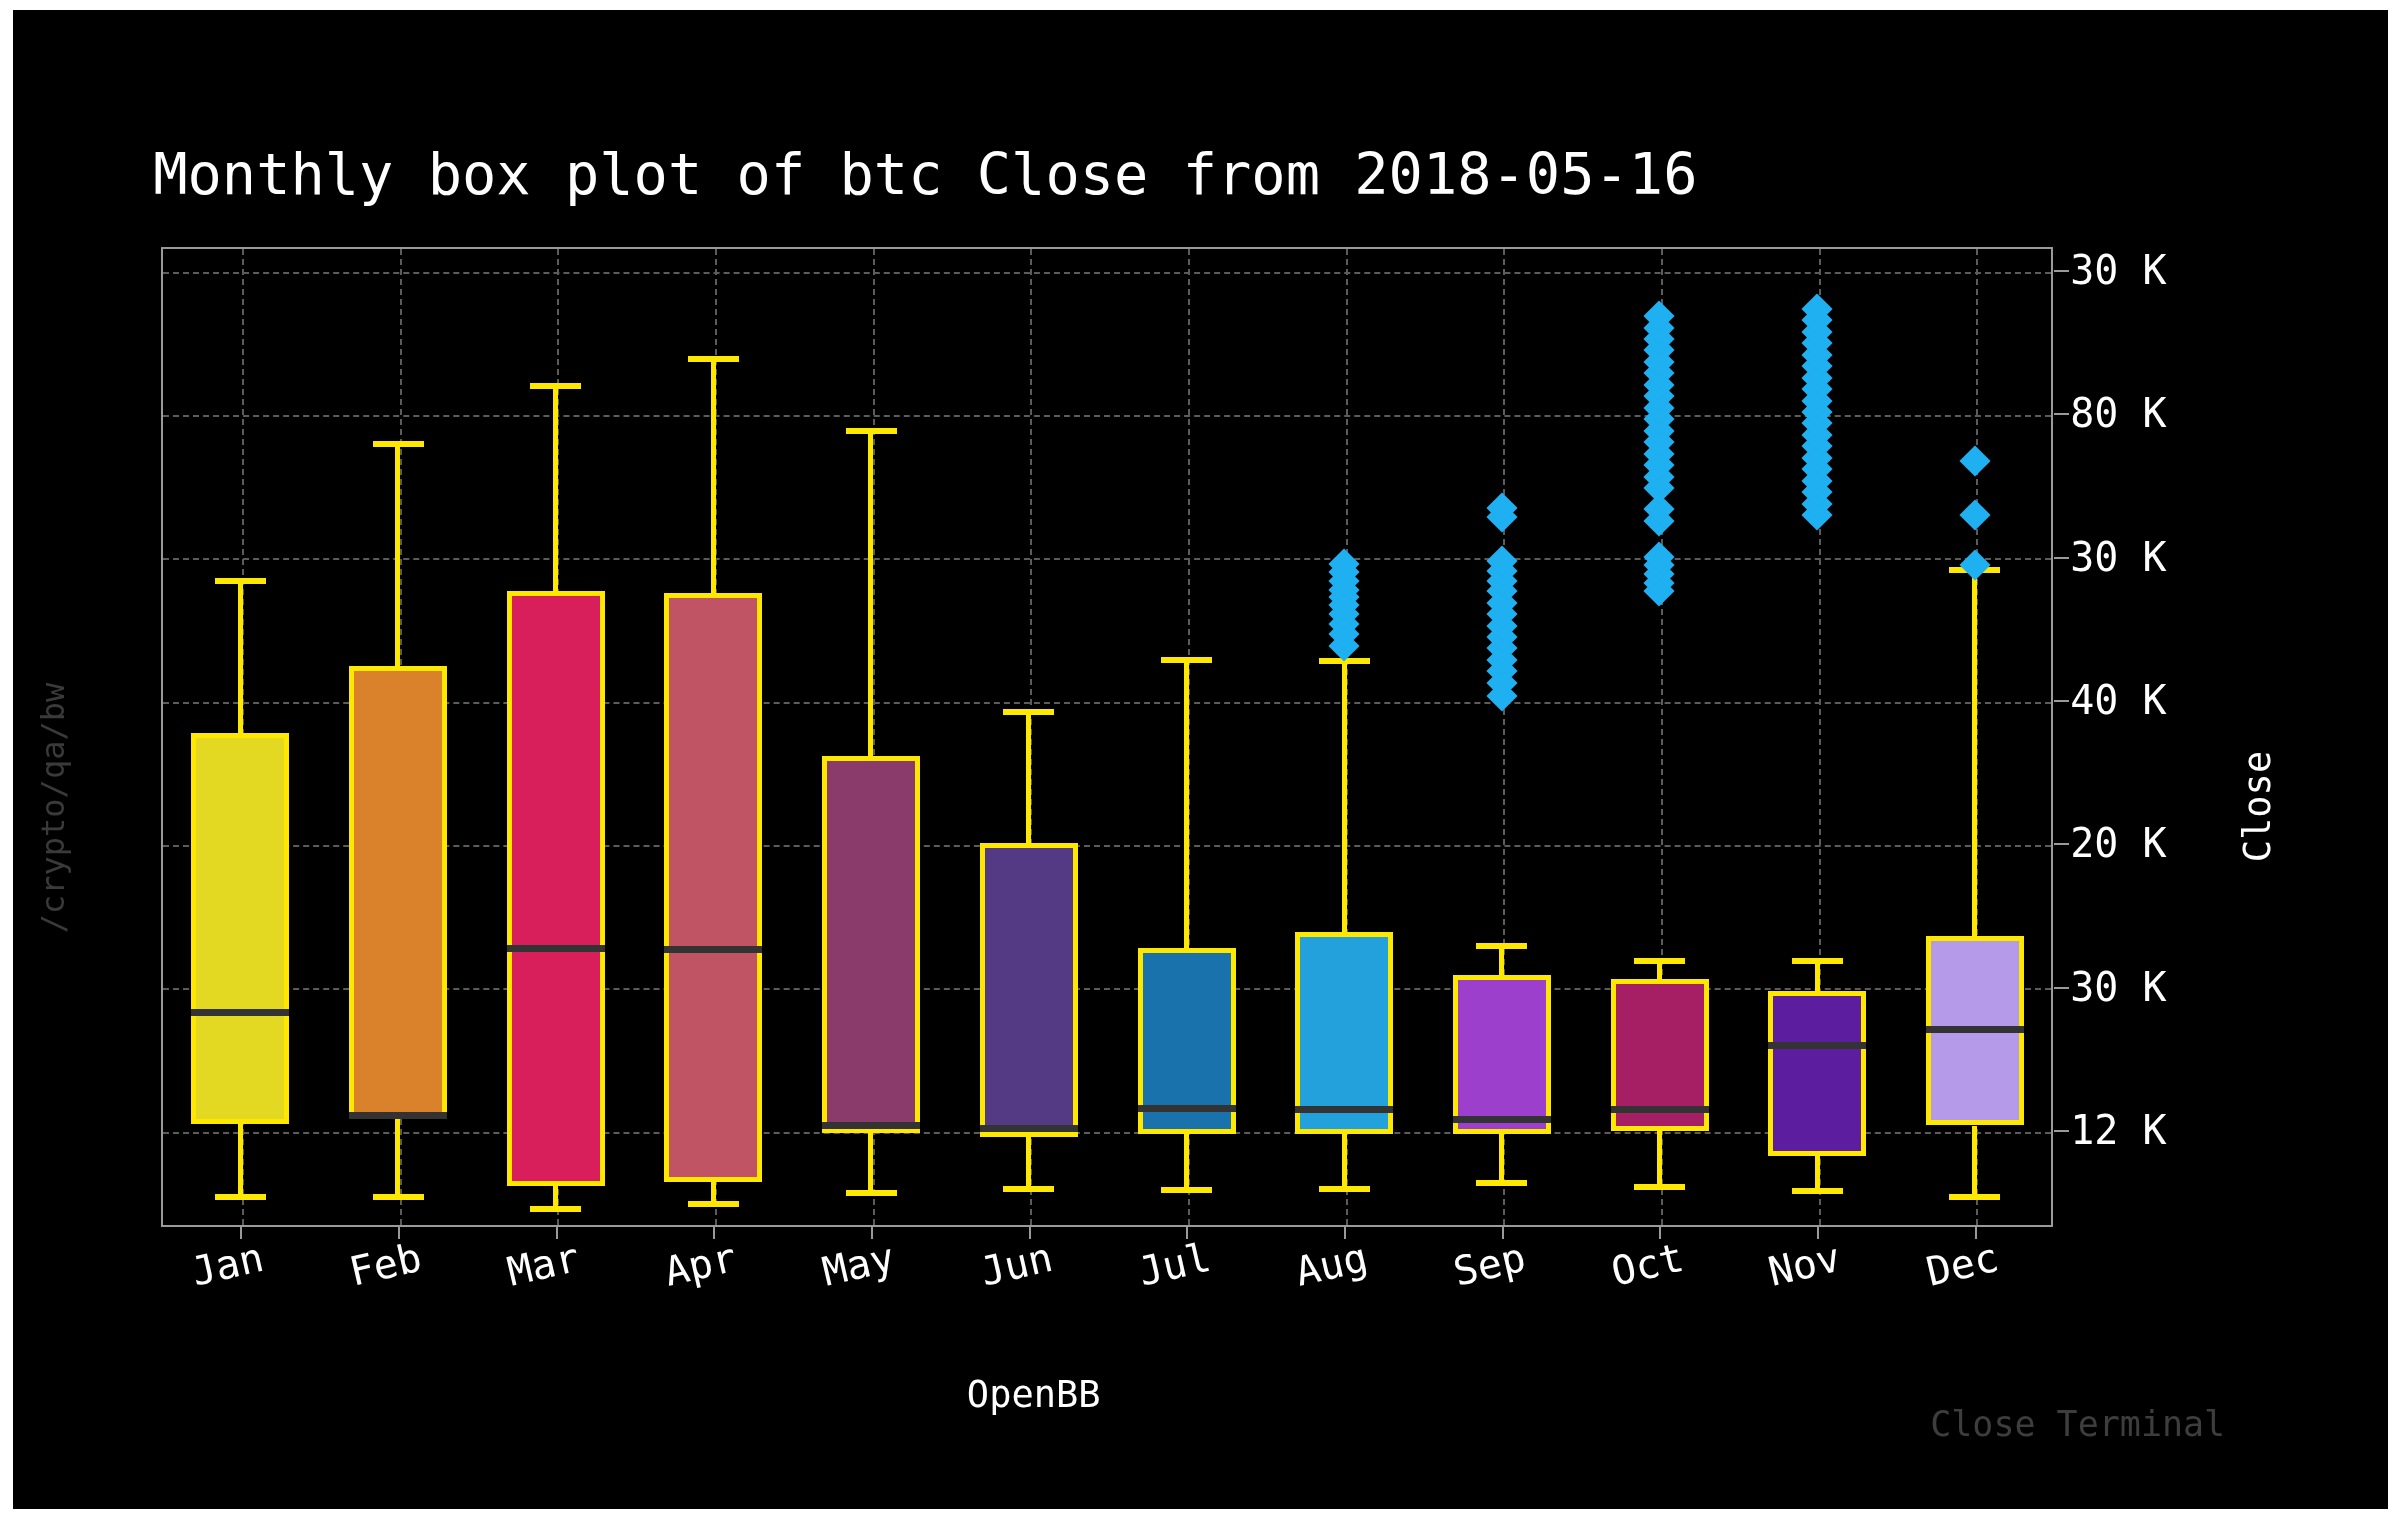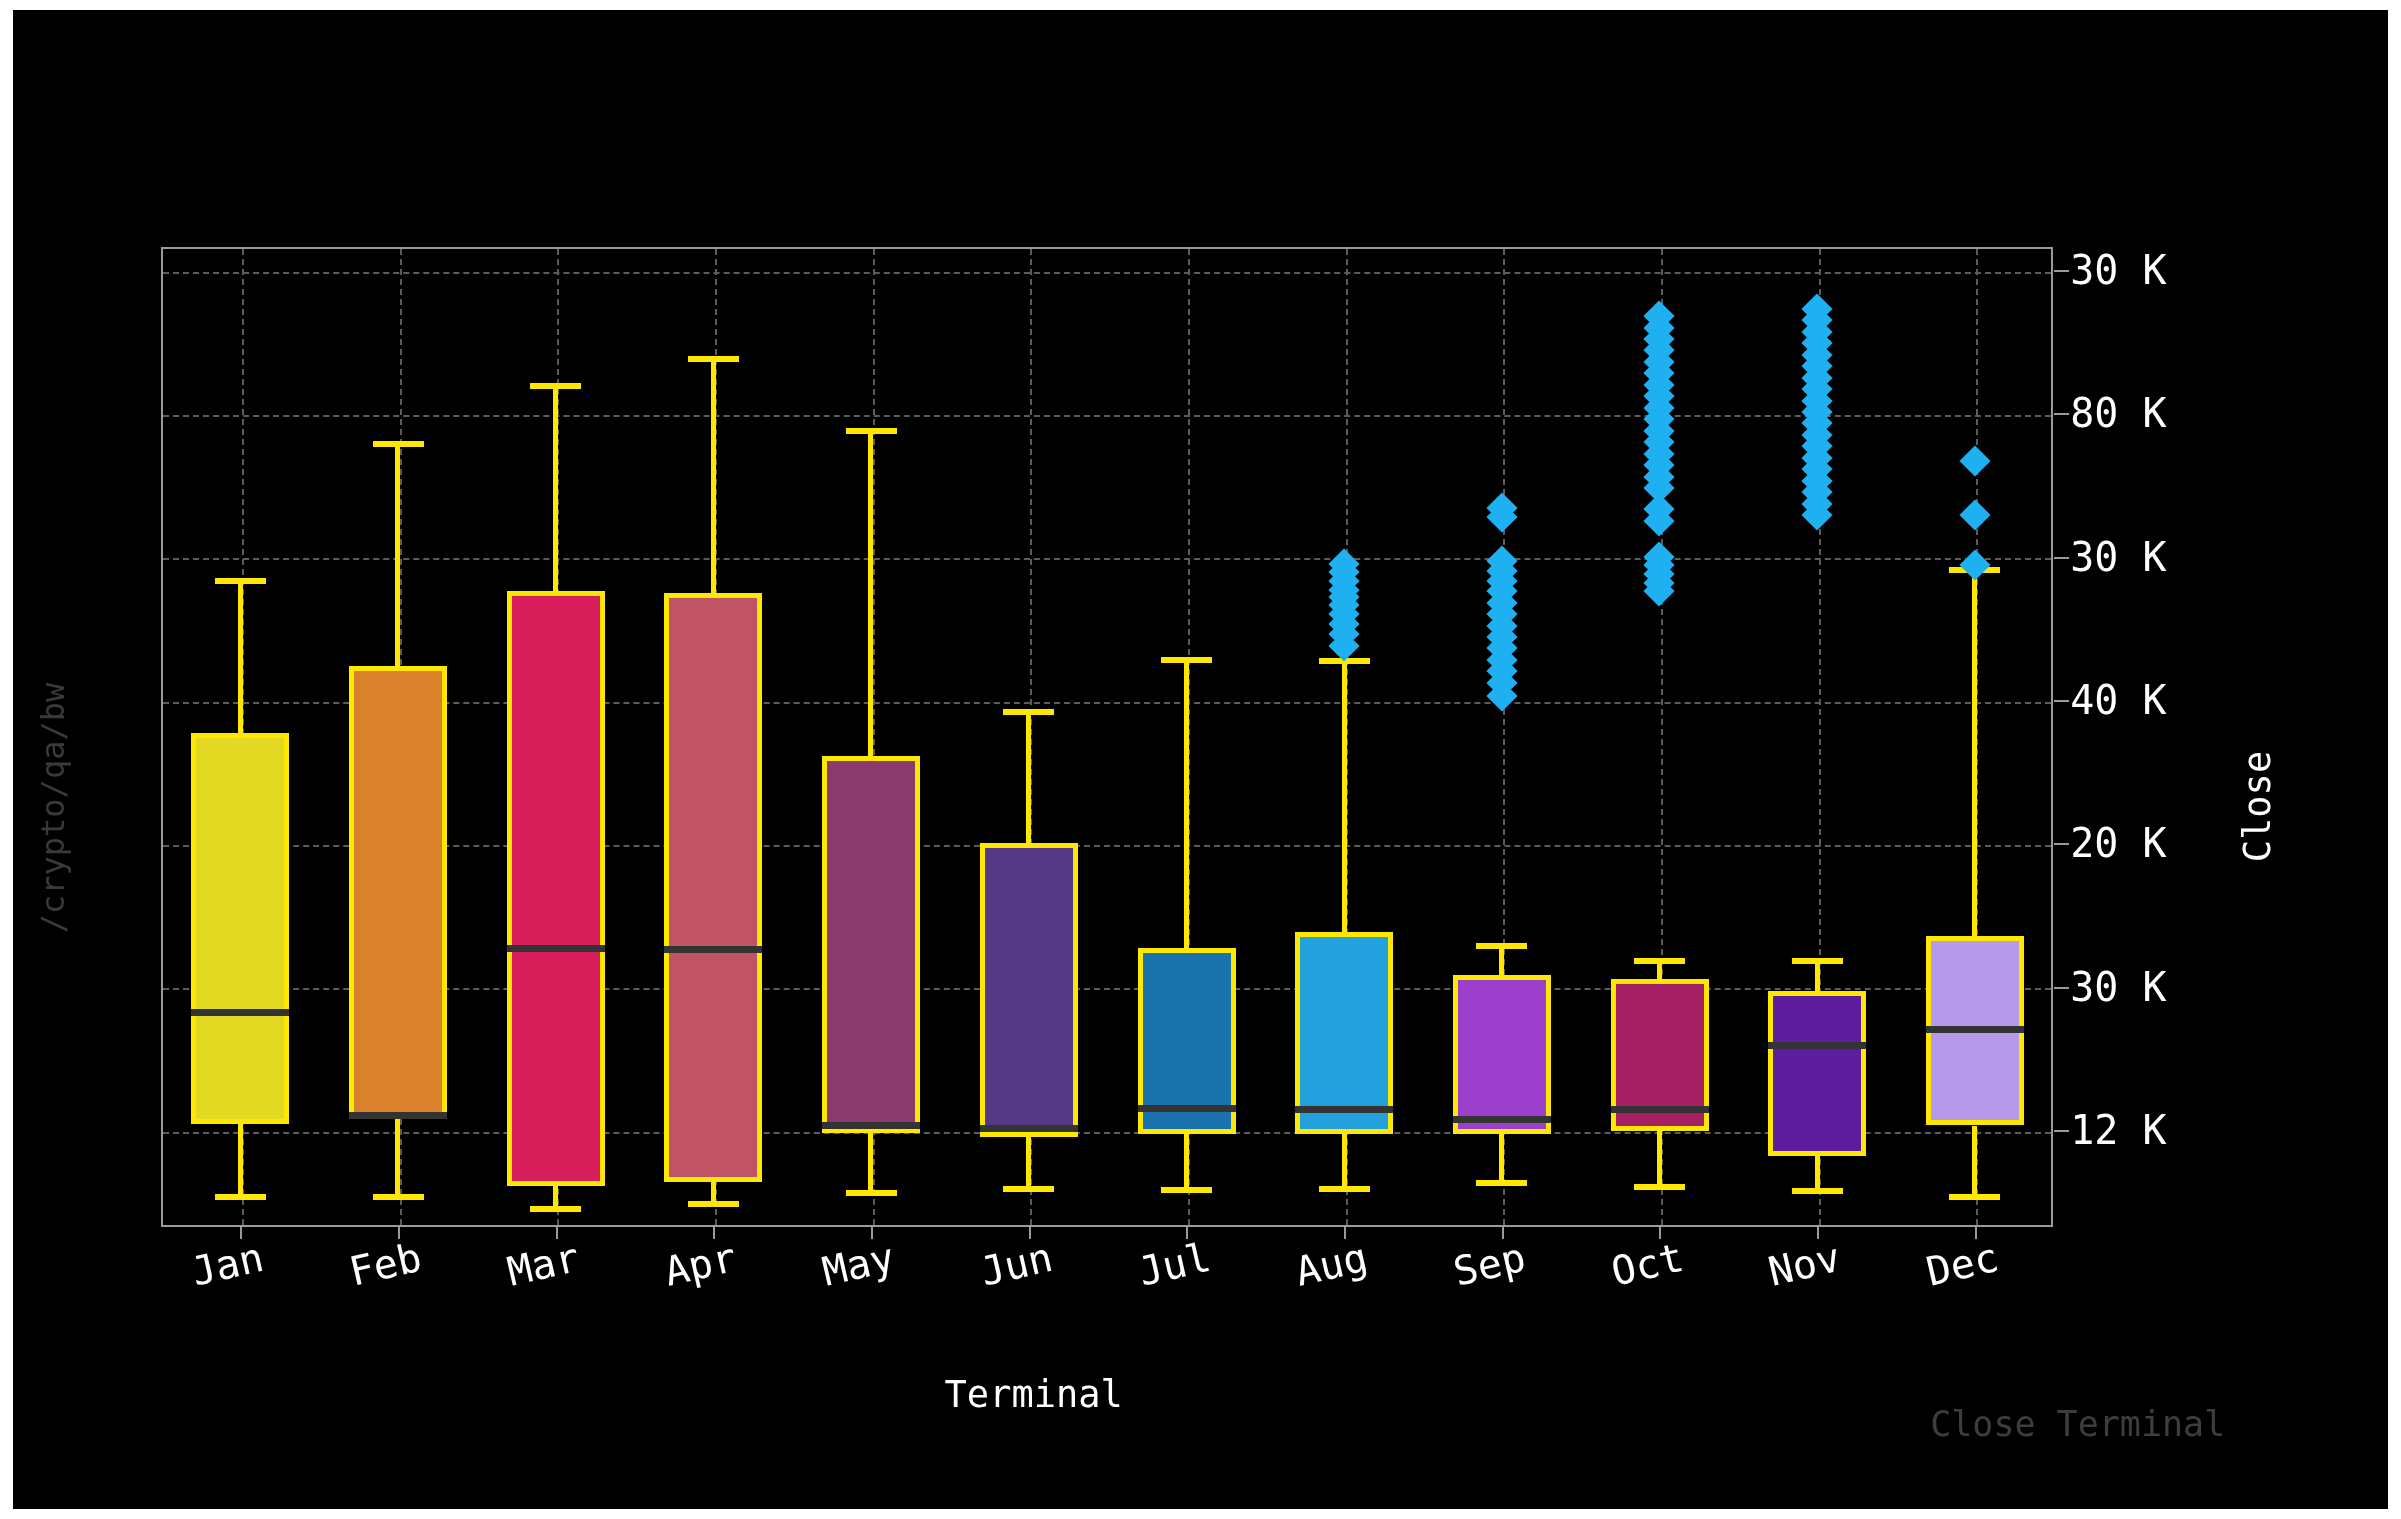--- a/index.html
+++ b/index.html
@@ -30,24 +30,25 @@
   .whisk{position:absolute;width:5.1px;background:#ffe800;}
   .cap{position:absolute;height:5.9px;background:#ffe800;}
   .flier{position:absolute;width:22px;height:22px;background:#1eb0f0;
          transform:translate(-50%,-50%) rotate(45deg);}
 </style>
 </head>
 <body>
 
 <div id="figure">
 
+  <div id="title">Monthly box plot of btc Close from 2018-05-16</div>
 
   <div id="ylabel-left">/crypto/qa/bw</div>
   <div id="ylabel-right">Close</div>
-  <div id="xlabel">Terminal</div>
+  <div id="xlabel">OpenBB</div>
   <div id="watermark">Close Terminal</div>
 
   <div id="plot">
       <div class="hgrid" style="top: 883px;"></div>
       <div class="hgrid" style="top: 739px;"></div>
       <div class="hgrid" style="top: 596px;"></div>
       <div class="hgrid" style="top: 453px;"></div>
       <div class="hgrid" style="top: 309px;"></div>
       <div class="hgrid" style="top: 166px;"></div>
       <div class="hgrid" style="top: 23px;"></div>

